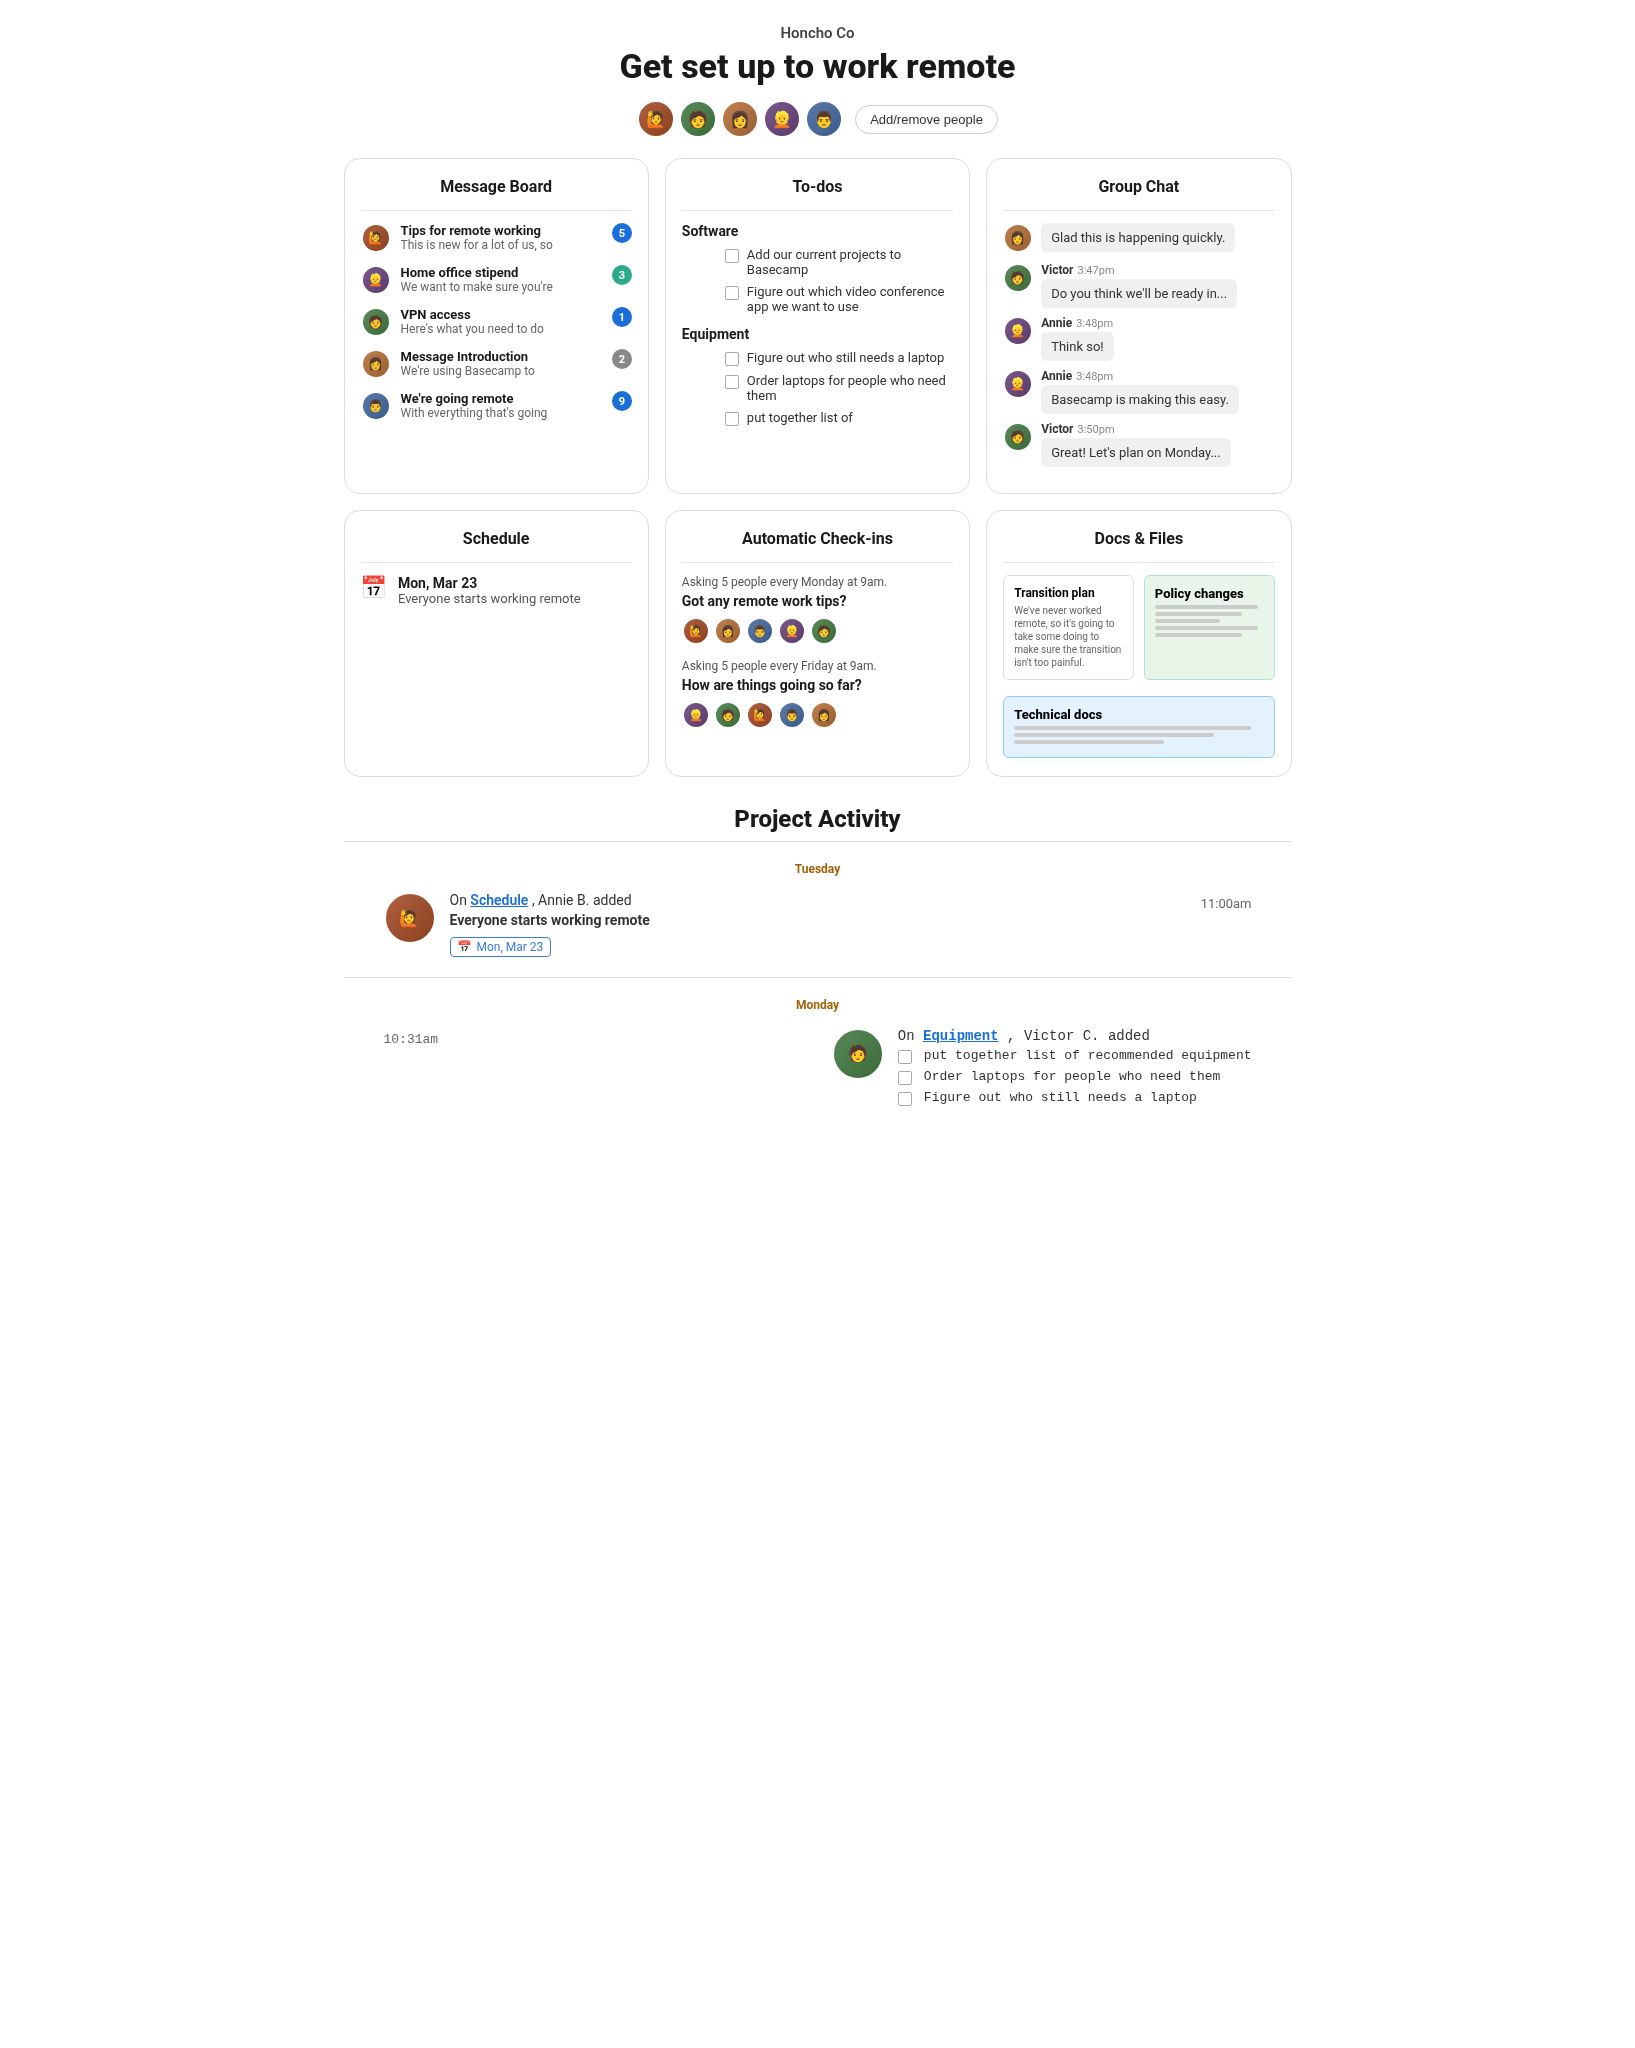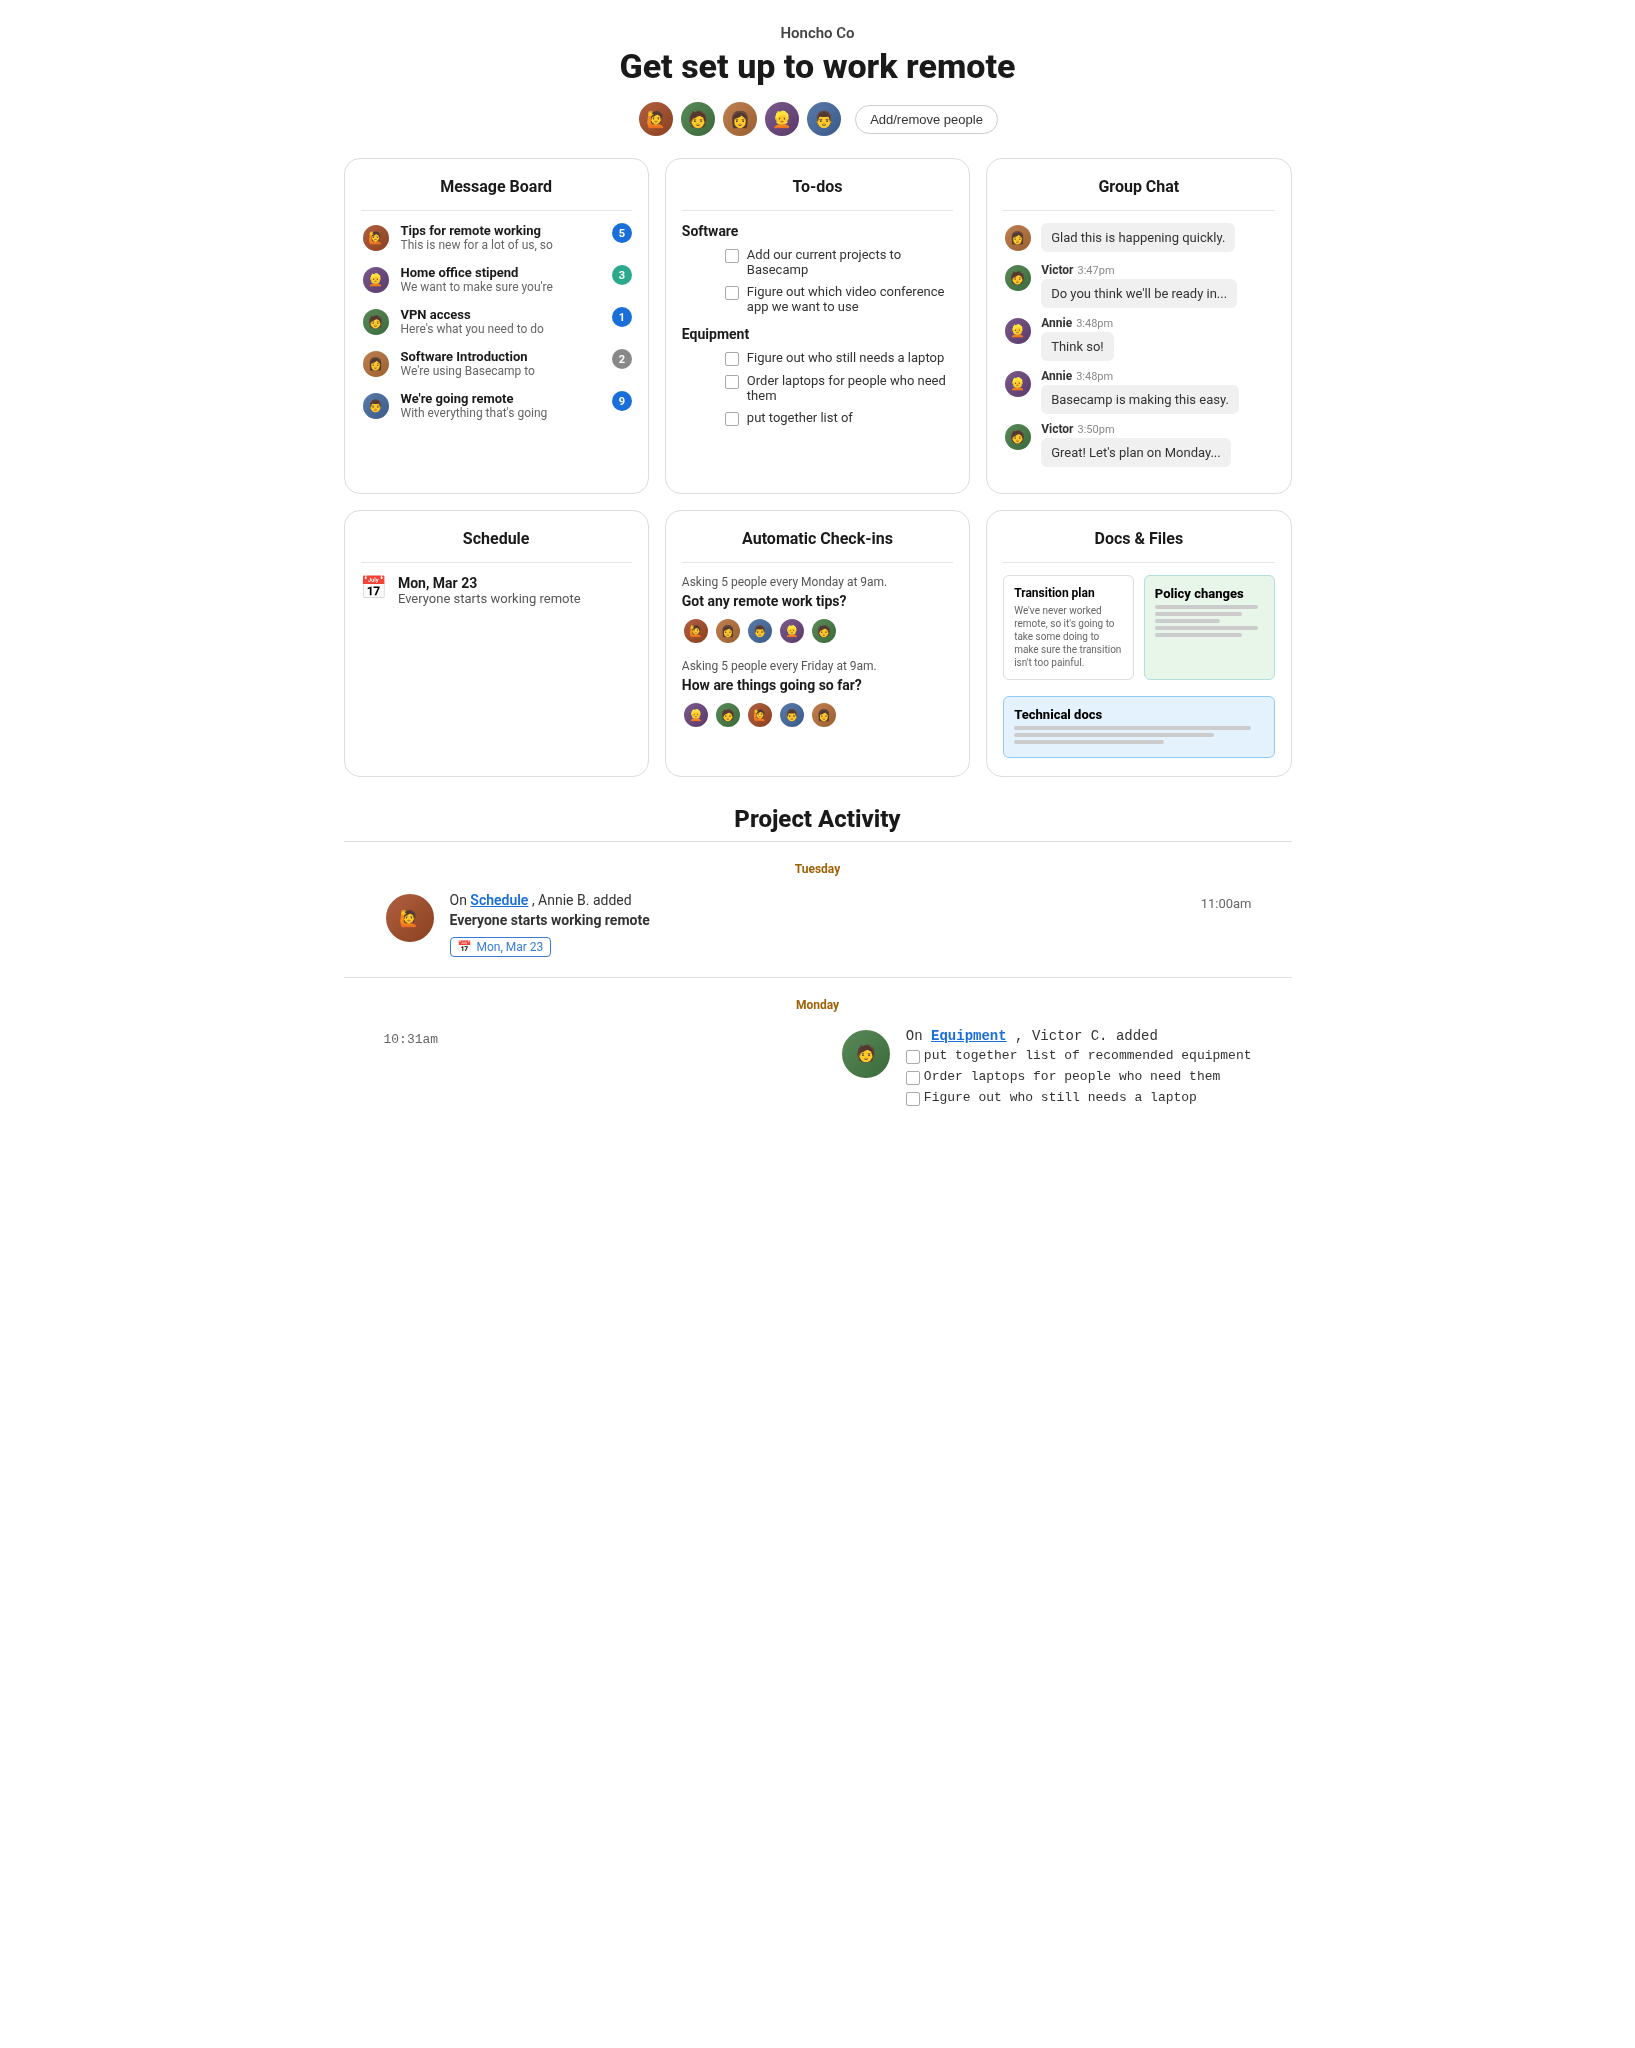--- a/index.html
+++ b/index.html
@@ -310,21 +310,21 @@
       margin-bottom: 4px;
     }
     .activity-link {
       color: #1a6ed8;
       text-decoration: underline;
       font-weight: 600;
     }
     .activity-todo {
       display: flex;
       align-items: flex-start;
-      gap: 4px;
+      gap: 12px;
       font-size: 13px;
       color: #333;
       margin-bottom: 5px;
     }
     .activity-schedule-tag {
       display: inline-flex;
       align-items: center;
       gap: 4px;
       font-size: 12px;
       color: #3a7bd5;
@@ -379,21 +379,21 @@
       <div class="msg-text">
         <div class="msg-title">VPN access</div>
         <div class="msg-preview">Here's what you need to do</div>
       </div>
       <div class="badge badge-blue">1</div>
     </div>
 
     <div class="msg-item">
       <div class="avatar avatar-sm avatar-3">👩</div>
       <div class="msg-text">
-        <div class="msg-title">Software Introduction</div>
+        <div class="msg-title">Message Introduction</div>
         <div class="msg-preview">We're using Basecamp to</div>
       </div>
       <div class="badge badge-gray">2</div>
     </div>
 
     <div class="msg-item">
       <div class="avatar avatar-sm avatar-5">👨</div>
       <div class="msg-text">
         <div class="msg-title">We're going remote</div>
         <div class="msg-preview">With everything that's going</div>

